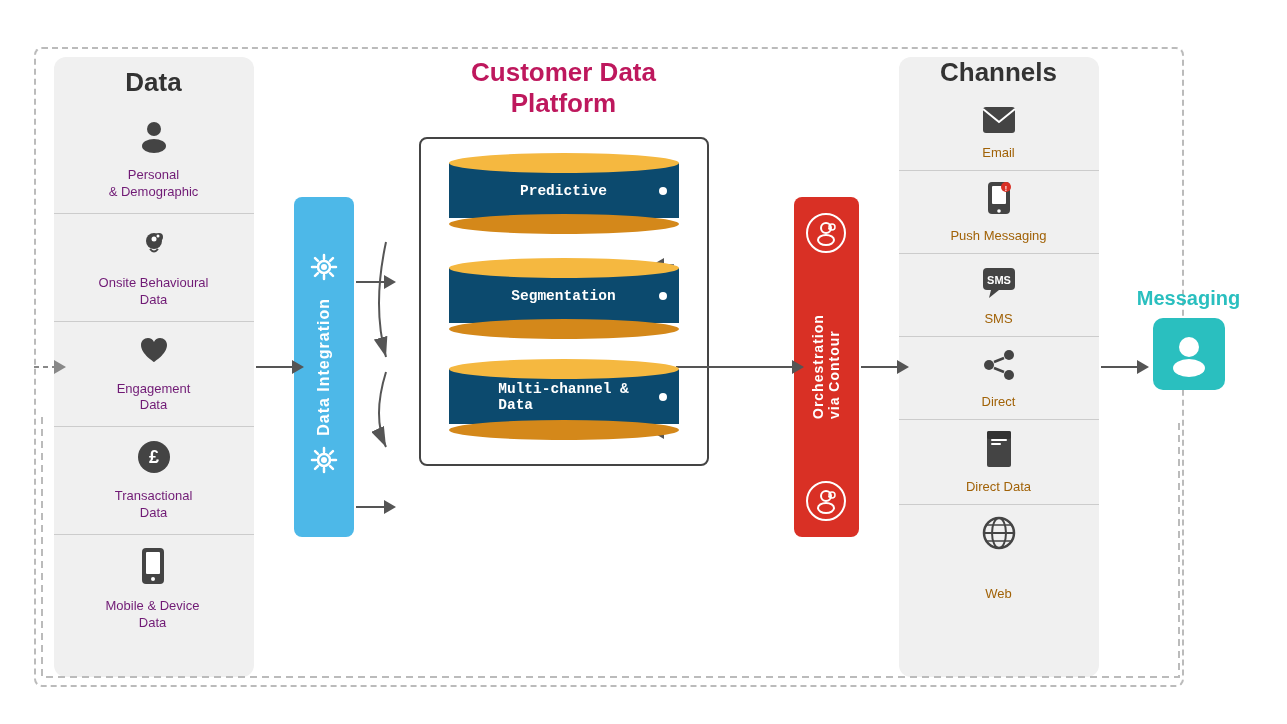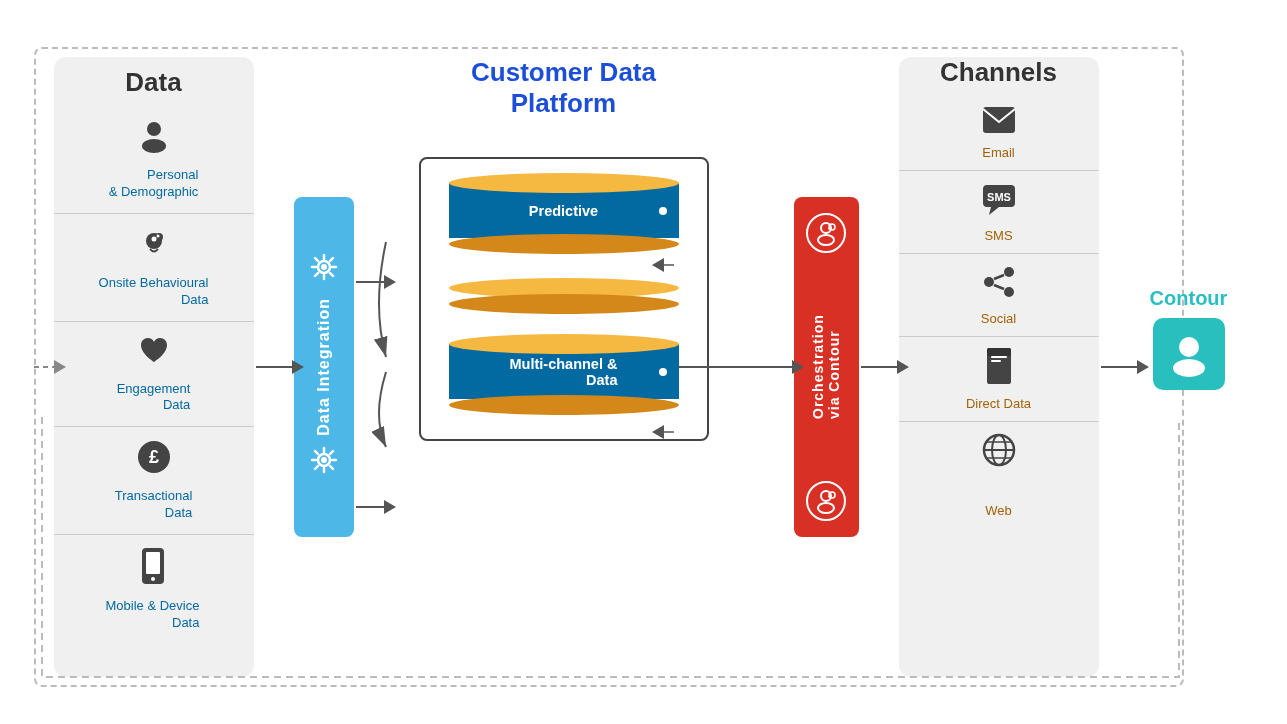--- a/index.html
+++ b/index.html
@@ -72,22 +72,22 @@
       border-bottom: none;
       padding-left: 8px;
     }
     .data-item .icon {
       font-size: 30px;
       color: #444;
       margin-bottom: 6px;
     }
     .data-item .label {
       font-size: 13px;
-      color: #0369a1;
-      text-align: right;
+      color: #701a75;
+      text-align: center;
       line-height: 1.3;
     }
 
     
     .data-integration {
       position: absolute;
       left: 270px;
       top: 180px;
       width: 60px;
       height: 340px;
@@ -119,23 +119,23 @@
       top: 40px;
       width: 360px;
       height: 620px;
       display: flex;
       flex-direction: column;
       align-items: center;
     }
     .cdp-title {
       font-size: 26px;
       font-weight: 700;
-      color: #1d4ed8;
+      color: #be185d;
       text-align: center;
-      margin-bottom: 28px;
+      margin-bottom: 8px;
       line-height: 1.2;
     }
     .cdp-box {
       border: 2.5px solid #444;
       border-radius: 8px;
       width: 290px;
       padding: 14px 10px;
       display: flex;
       flex-direction: column;
       align-items: center;
@@ -150,32 +150,33 @@
     .cyl-top {
       width: 230px;
       height: 20px;
       background: #f5b840;
       border-radius: 50%;
       position: relative;
       z-index: 2;
     }
     .cyl-mid {
       width: 230px;
-      background: #0369a1;
+      background: #0c4a6e;
       height: 55px;
       margin-top: -10px;
       display: flex;
       align-items: center;
       justify-content: center;
       font-size: 14.5px;
       font-weight: 600;
       color: #fff;
-      text-align: right;
+      text-align: left;
       position: relative;
       z-index: 1;
+      font-family: Liberation Mono, monospace;
     }
     .cyl-bottom {
       width: 230px;
       height: 20px;
       background: #d4881a;
       border-radius: 50%;
       margin-top: -4px;
       position: relative;
       z-index: 2;
     }
@@ -403,20 +404,24 @@
         <div class="cyl-top"></div>
         <div class="cyl-mid">
           Predictive
           <div class="cyl-dot"></div>
         </div>
         <div class="cyl-bottom"></div>
       </div>
 
       <div class="cyl-wrapper" style="margin-top:6px;">
         <div class="cyl-top"></div>
+        <div class="cyl-mid">
+          Segmentation
+          <div class="cyl-dot"></div>
+        </div>
         <div class="cyl-bottom"></div>
       </div>
 
       <div class="cyl-wrapper" style="margin-top:2px;">
         <div class="cyl-top"></div>
         <div class="cyl-mid">
           Multi-channel &amp;<br>Data
           <div class="cyl-dot"></div>
         </div>
         <div class="cyl-bottom"></div>
@@ -452,20 +457,33 @@
       <div class="channel-item">
         <div class="icon">
           <svg width="34" height="28" viewBox="0 0 34 28">
             <rect x="1" y="1" width="32" height="26" rx="3" fill="#444"></rect>
             <path d="M1 3 L17 16 L33 3" stroke="#fff" stroke-width="2" fill="none"></path>
           </svg>
         </div>
         <div class="label">Email</div>
       </div>
 
+      <div class="channel-item">
+        <div class="icon">
+          <svg width="26" height="36" viewBox="0 0 26 36">
+            <rect x="2" y="1" width="22" height="32" rx="4" fill="#444"></rect>
+            <rect x="6" y="5" width="14" height="18" rx="1" fill="#fff"></rect>
+            <circle cx="13" cy="30" r="1.8" fill="#fff"></circle>
+
+            <circle cx="20" cy="6" r="5" fill="#d93025"></circle>
+            <text x="20" y="9.5" text-anchor="middle" font-size="7" fill="#fff" font-weight="bold">!</text>
+          </svg>
+        </div>
+        <div class="label">Push Messaging</div>
+      </div>
 
       <div class="channel-item">
         <div class="icon">
           <svg width="36" height="36" viewBox="0 0 36 36">
             <rect x="2" y="4" width="32" height="22" rx="4" fill="#444"></rect>
             <polygon points="10,26 8,34 18,26" fill="#444"></polygon>
             <text x="18" y="20" text-anchor="middle" font-size="11" font-weight="bold" fill="#fff">SMS</text>
           </svg>
         </div>
         <div class="label">SMS</div>
@@ -474,21 +492,21 @@
       <div class="channel-item">
         <div class="icon">
           <svg width="36" height="36" viewBox="0 0 36 36">
             <circle cx="28" cy="8" r="5" fill="#444"></circle>
             <circle cx="8" cy="18" r="5" fill="#444"></circle>
             <circle cx="28" cy="28" r="5" fill="#444"></circle>
             <line x1="13" y1="15" x2="23" y2="11" stroke="#444" stroke-width="2.5"></line>
             <line x1="13" y1="21" x2="23" y2="25" stroke="#444" stroke-width="2.5"></line>
           </svg>
         </div>
-        <div class="label">Social</div>
+        <div class="label">Direct</div>
       </div>
 
       <div class="channel-item">
         <div class="icon">
           <svg width="30" height="38" viewBox="0 0 30 38">
             <rect x="3" y="1" width="24" height="36" rx="2" fill="#444"></rect>
             <rect x="7" y="5" width="16" height="2" rx="1" fill="#fff"></rect>
             <rect x="7" y="9" width="16" height="2" rx="1" fill="#fff"></rect>
             <rect x="7" y="13" width="10" height="2" rx="1" fill="#fff"></rect>
             <rect x="3" y="1" width="24" height="8" rx="2" fill="#333"></rect>
@@ -507,21 +525,21 @@
             <line x1="5" y1="26" x2="31" y2="26" stroke="#444" stroke-width="1.5"></line>
           </svg>
         </div>
         <div class="label">Web</div>
       </div>
 
     </div>
   </div>
 
   <div class="customer-box">
-    <div class="customer-title">Contour</div>
+    <div class="customer-title">Messaging</div>
     <div class="customer-avatar">
       <svg width="48" height="48" viewBox="0 0 48 48">
         <circle cx="24" cy="17" r="10" fill="#fff"></circle>
         <ellipse cx="24" cy="38" rx="16" ry="9" fill="#fff"></ellipse>
       </svg>
     </div>
   </div>
 
   <svg class="arrows-svg" viewBox="0 0 1240 690">
 

